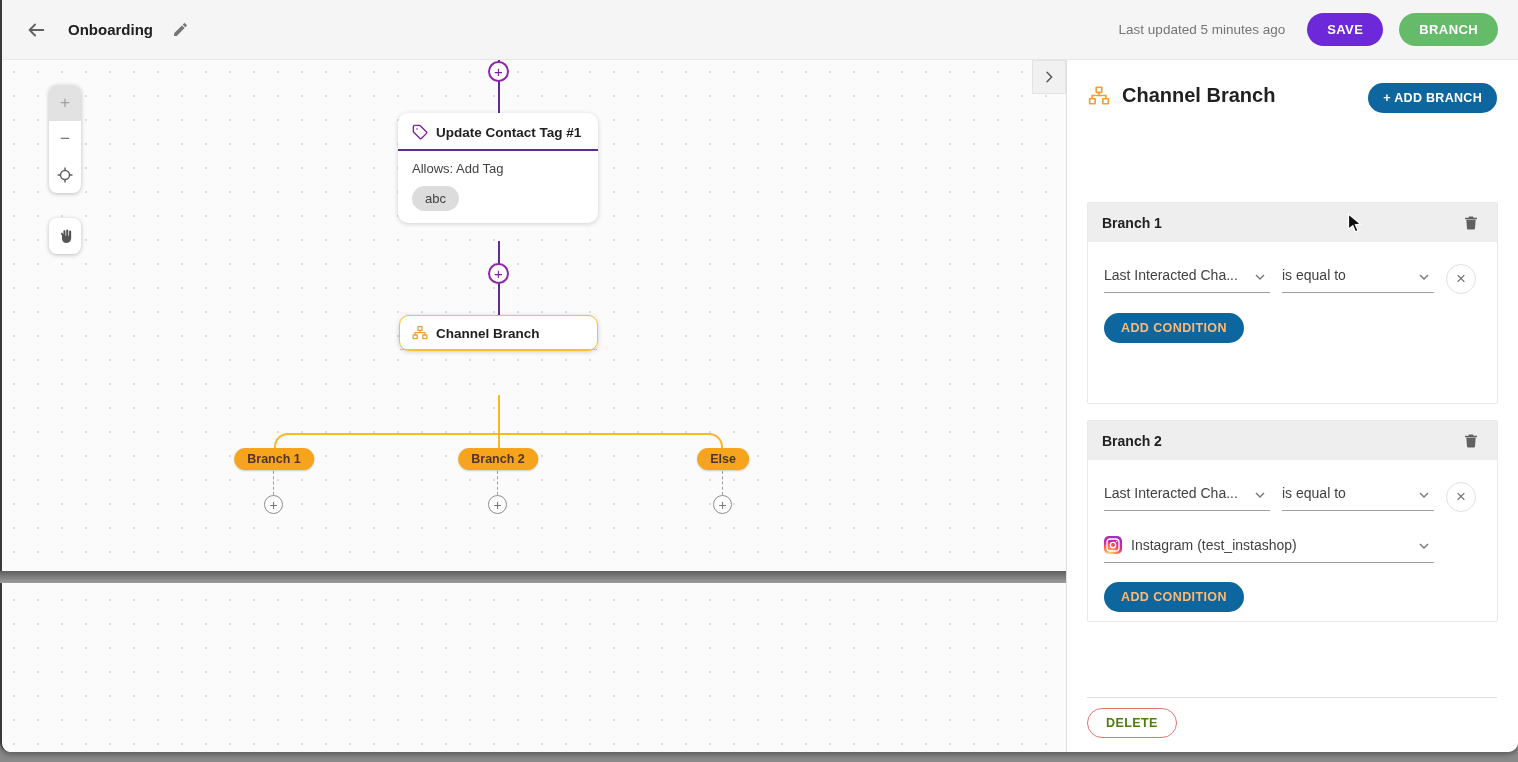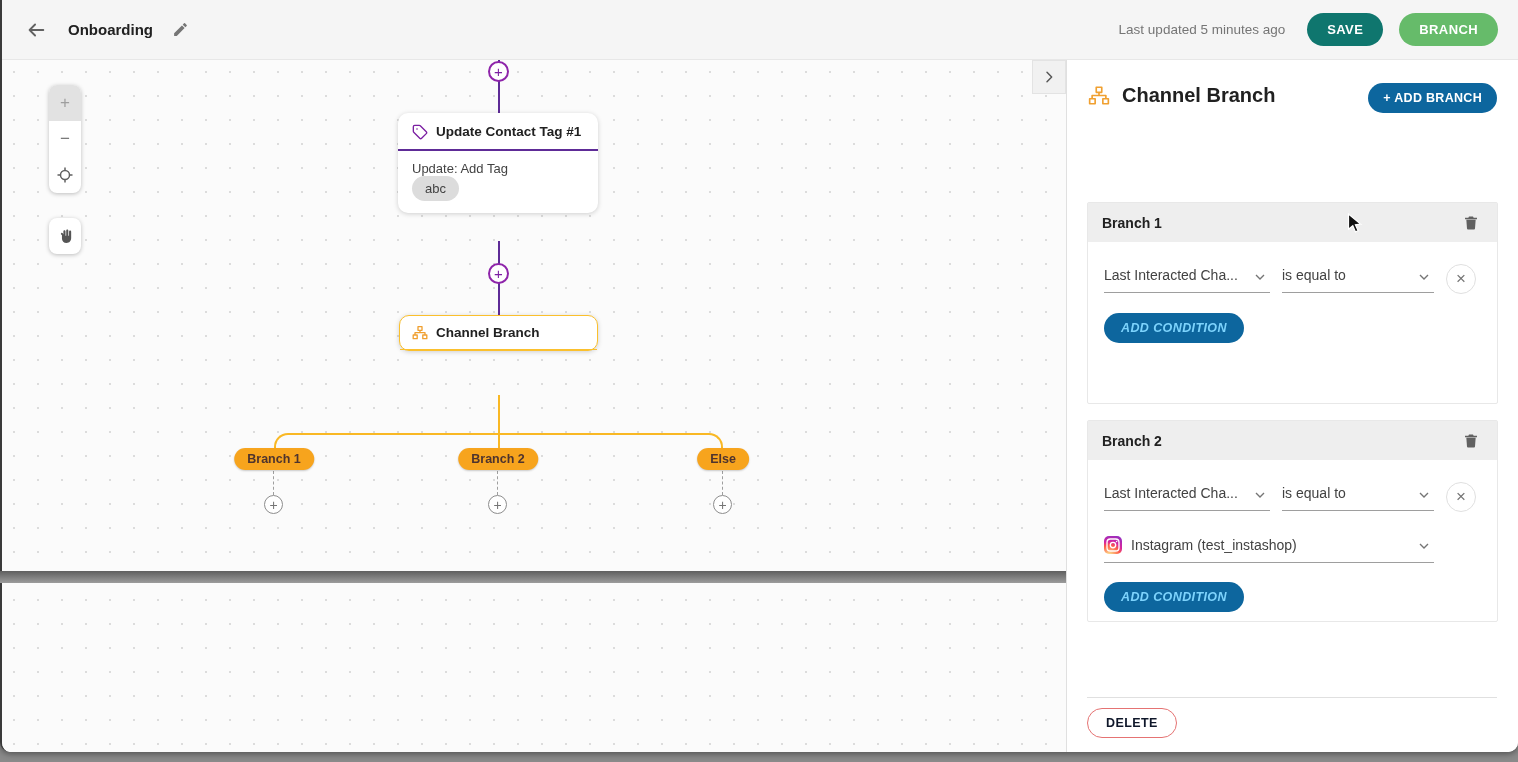--- a/index.html
+++ b/index.html
@@ -13,21 +13,21 @@
   
   .topbar { position:absolute; left:0; top:0; right:0; height:60px; background:#f5f5f5;
             border-bottom:1px solid #e7e7e7; display:flex; align-items:center; padding:0 20px; z-index:30; }
   .back-btn { width:28px; height:28px; display:flex; align-items:center; justify-content:center; cursor:pointer; }
   .wf-title { font-size:15px; font-weight:bold; color:#212121; margin:0 14px 0 18px; }
   .edit-btn { width:26px; height:26px; display:flex; align-items:center; justify-content:center; cursor:pointer; }
   .topbar-right { margin-left:auto; display:flex; align-items:center; gap:16px; }
   .last-updated { font-size:13.5px; color:#757575; margin-right:6px;margin-left:47px; }
   .pill-btn { border:none; border-radius:18px; padding:9px 20px; font-size:13px; font-weight:bold;
               color:#fff; letter-spacing:.4px; cursor:pointer; font-family:inherit; }
-  .save-btn { background:#0f766e; }
+  .save-btn { background:#6d28d9; }
   .publish-btn { background:#66bb6a; }
 
   
   .canvas { position:absolute; left:0; top:60px; right:452px; bottom:0; background:#fbfbfb;
             background-image:radial-gradient(#dcdcdc 1.1px, transparent 1.3px); background-size:24px 24px; overflow:hidden; }
 
   .zoom-group { position:absolute; left:47px; top:25px; width:32px; background:#fff; border-radius:8px;
                 box-shadow:0 1px 4px rgba(0,0,0,.25); overflow:hidden; }
   .zoom-seg { width:32px; height:36px; display:flex; align-items:center; justify-content:center;
               color:#757575; font-size:17px; cursor:pointer; }
@@ -39,24 +39,24 @@
 
   .vline-purple { position:absolute; width:2.5px; background:#5e2b97; }
   .vline-yellow { position:absolute; width:2.5px; background:#f9b824; }
   .plus-node { position:absolute; width:21px; height:21px; border-radius:50%; background:#fff;
                border:2px solid #8e24aa; color:#7b1fa2; display:flex; align-items:center; justify-content:center;
                font-size:15px; line-height:1; cursor:pointer; z-index:5; }
   .plus-node.gray { border:1.5px solid #8d8d8d; color:#757575; width:19px; height:19px; font-size:14px; }
   .dash-line { position:absolute; width:0; border-left:1.5px dashed #9e9e9e; }
 
   .node-card { position:absolute; background:#fff; border-radius:10px; box-shadow:0 1px 5px rgba(0,0,0,.18); z-index:4; cursor:pointer; }
-  .node-head { display:flex; gap:8px; padding:11px 14px 9px; }
+  .node-head { display:flex; align-items:center; gap:8px; padding:11px 14px 9px; }
   .node-title { font-size:13.5px; font-weight:bold; color:#212121; }
   .node-body { padding:10px 14px 12px; font-size:13px; color:#424242; }
-  .tag-chip { display:inline-block; background:#dcdcdc; color:#424242;
+  .tag-chip { display:inline-block; margin-top:10px; background:#dcdcdc; color:#424242;
               border-radius:14px; padding:5px 13px; font-size:13px; }
   .node-purple .node-head { border-bottom:2px solid #5e2b97; }
   .node-yellow { border:1.5px solid #fbc02d; }
   .node-yellow .node-head { border-bottom:1.5px solid #fbc02d; padding:9px 12px 8px; }
   .node-yellow .node-body { padding:9px 12px 10px; font-size:12.5px; }
 
   .branch-connector { position:absolute; border-top:2.5px solid #f9b824; border-left:2.5px solid #f9b824;
                       border-right:2.5px solid #f9b824; border-radius:14px 14px 0 0; }
   .branch-pill { position:absolute; transform:translateX(-50%); background:#f7a41d; color:#4e342e;
                  font-size:12.5px; font-weight:600; padding:4px 13px; border-radius:12px; white-space:nowrap;
@@ -82,24 +82,24 @@
   .select .chev { position:absolute; right:2px; top:5px; }
   .sel-field { width:166px; }
   .sel-op { width:152px; }
   .close-cond-btn { width:30px; height:30px; border-radius:50%; border:1px solid #e0e0e0; background:#fff;
                     color:#757575; font-size:17px; display:flex; align-items:center; justify-content:center;
                     cursor:pointer; flex:0 0 auto; margin-top:0; }
   .chan-row { display:flex; align-items:center; gap:9px; margin:24px 16px 0; border-bottom:1px solid #9e9e9e;
               padding-bottom:8px; width:330px; position:relative; cursor:pointer; }
   .chan-label { font-size:14px; color:#424242; }
   .chan-row .chev { position:absolute; right:2px; top:2px; }
-  .add-cond-btn { margin:19px 16px 18px; background:#0d669e; color:#7dd3fc; border:none; border-radius:15px;
-                  padding:8px 17px; font-size:12.5px; font-weight:bold; letter-spacing:.4px; cursor:pointer; font-family:inherit;font-style:italic; }
+  .add-cond-btn { margin:19px 16px 18px; background:#0d669e; color:#fdba74; border:none; border-radius:15px;
+                  padding:8px 17px; font-size:12.5px; font-weight:bold; letter-spacing:.4px; cursor:pointer; font-family:inherit; }
   .panel-divider { position:absolute; left:20px; right:21px; top:637px; border-top:1px solid #e0e0e0; }
-  .delete-btn { position:absolute; left:20px; top:648px; background:#fff; border:1px solid #e57373; color:#0f172a;
+  .delete-btn { position:absolute; left:20px; top:648px; background:#fff; border:1px solid #e57373; color:#4d7c0f;
                 border-radius:15px; padding:7px 18px; font-size:12.5px; font-weight:bold; letter-spacing:.4px;
                 cursor:pointer; font-family:inherit; }
 
   .cursor { position:absolute; left:1345px; top:213px; z-index:99; pointer-events:none; }
   .bottom-bar { position:absolute; left:0; right:0; bottom:0; height:12px; background:linear-gradient(#5f5f5f,#9c9c9c); }
 
   .icon { display:inline-flex; align-items:center; justify-content:center; }
 </style>
 </head>
 <body>
@@ -173,21 +173,21 @@
       <div class="node-head">
         <span class="icon">
           <svg width="16" height="16" viewBox="0 0 24 24" fill="none" stroke="#7b1fa2" stroke-width="2" stroke-linejoin="round">
                 <path d="M21.4 11.6l-9-9A2 2 0 0 0 11 2H4a2 2 0 0 0-2 2v7c0 .5.2 1 .6 1.4l9 9a2 2 0 0 0 2.8 0l7-7a2 2 0 0 0 0-2.8z"></path>
                 <circle cx="7.5" cy="7.5" r="1.2" fill="#7b1fa2" stroke="none"></circle>
               </svg>
         </span>
         <span class="node-title">Update Contact Tag #1</span>
       </div>
       <div class="node-body">
-        <div>Update: Add Tag</div>
+        <div>Allows: Add Tag</div>
         <span class="tag-chip">abc</span>
       </div>
     </div>
 
     <div class="node-card node-yellow" style="left:397px; top:255px; width:199px;">
       <div class="node-head">
         <span class="icon">
           <svg width="16" height="16" viewBox="0 0 24 24" fill="none" stroke="#f0a030" stroke-width="2" stroke-linejoin="round">
                 <rect x="9" y="2.5" width="6" height="5.5"></rect>
                 <path d="M12 8v3.5M4.5 15v-3.5h15V15"></path>

